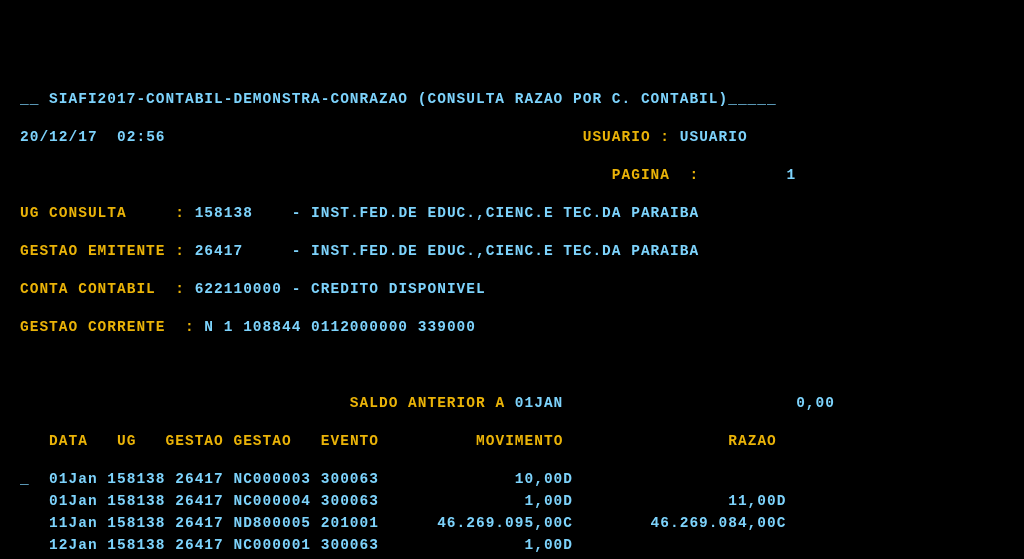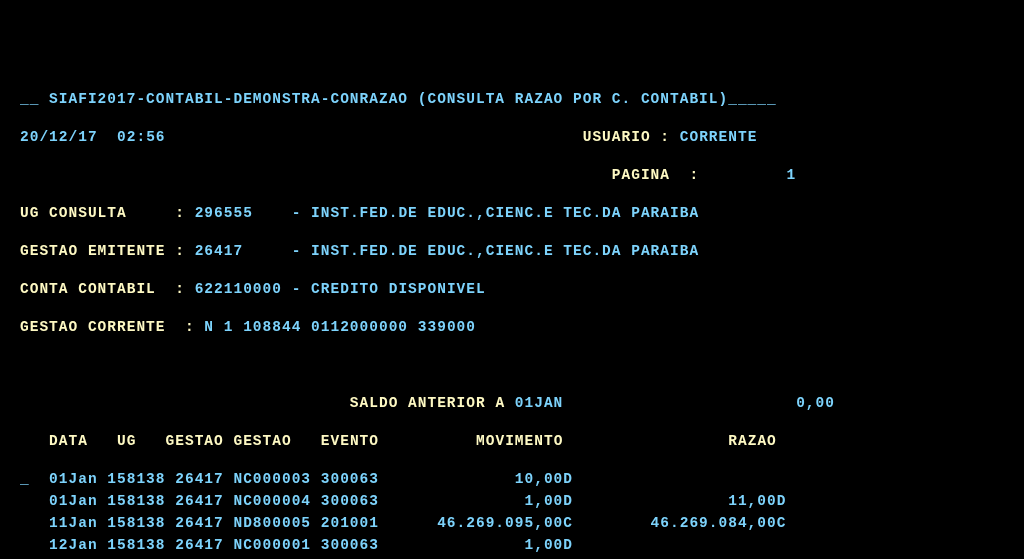--- a/index.html
+++ b/index.html
@@ -9,33 +9,33 @@
       font-size: 14.5px;
       font-weight: bold;
       letter-spacing: 1px;
       color: #fff;
       width: 1024px;
       height: 559px;
       padding: 24px 20px 0 20px;
       white-space: pre;
       overflow: hidden;
     }
-    .blue { color: #fef9c3; }
+    .blue { color: #eab308; }
     .white { color: #7dd3fc; }
     .line { line-height: 22px; }
   </style>
 </head>
 <body>
 
 
 
 <div class="line"><span class="white">__ </span><span class="white">SIAFI2017-CONTABIL-DEMONSTRA-CONRAZAO (CONSULTA RAZAO POR C. CONTABIL)</span><span class="white">_____</span></div>
-<div class="line"><span class="white">20/12/17</span>  <span class="white">02:56</span>                                           <span class="blue">USUARIO :</span> <span class="white">CORRENTE</span></div>
+<div class="line"><span class="white">20/12/17</span>  <span class="white">02:56</span>                                           <span class="blue">USUARIO :</span> <span class="white">USUARIO</span></div>
 <div class="line">                                                             <span class="blue">PAGINA  :</span>         <span class="white">1</span></div>
-<div class="line"><span class="blue">UG CONSULTA     :</span> <span class="white">296555</span>    <span class="white">- INST.FED.DE EDUC.,CIENC.E TEC.DA PARAIBA</span></div>
+<div class="line"><span class="blue">UG CONSULTA     :</span> <span class="white">158138</span>    <span class="white">- INST.FED.DE EDUC.,CIENC.E TEC.DA PARAIBA</span></div>
 <div class="line"><span class="blue">GESTAO EMITENTE :</span> <span class="white">26417</span>     <span class="white">- INST.FED.DE EDUC.,CIENC.E TEC.DA PARAIBA</span></div>
 <div class="line"><span class="blue">CONTA CONTABIL  :</span> <span class="white">622110000</span> <span class="white">- CREDITO DISPONIVEL</span></div>
 <div class="line"><span class="blue">GESTAO CORRENTE  :</span> <span class="white">N 1 108844 0112000000 339000</span></div>
 <div class="line"> </div>
 <div class="line">                                  <span class="blue">SALDO ANTERIOR A</span> <span class="white">01JAN</span>                        <span class="white">0,00</span></div>
 <div class="line blue">   <span>DATA</span>   <span>UG</span>   <span>GESTAO</span> <span>GESTAO</span>   <span>EVENTO</span>          <span>MOVIMENTO</span>                 <span>RAZAO</span></div>
 <div id="rows-container"><div class="line white">_  01Jan 158138 26417 NC000003 300063              10,00D                      </div><div class="line white">   01Jan 158138 26417 NC000004 300063               1,00D                11,00D</div><div class="line white">   11Jan 158138 26417 ND800005 201001      46.269.095,00C        46.269.084,00C</div><div class="line white">   12Jan 158138 26417 NC000001 300063               1,00D                      </div><div class="line white">   12Jan 158138 26417 NC000002 300063               1,00D        46.269.082,00C</div></div>
 
 
 

